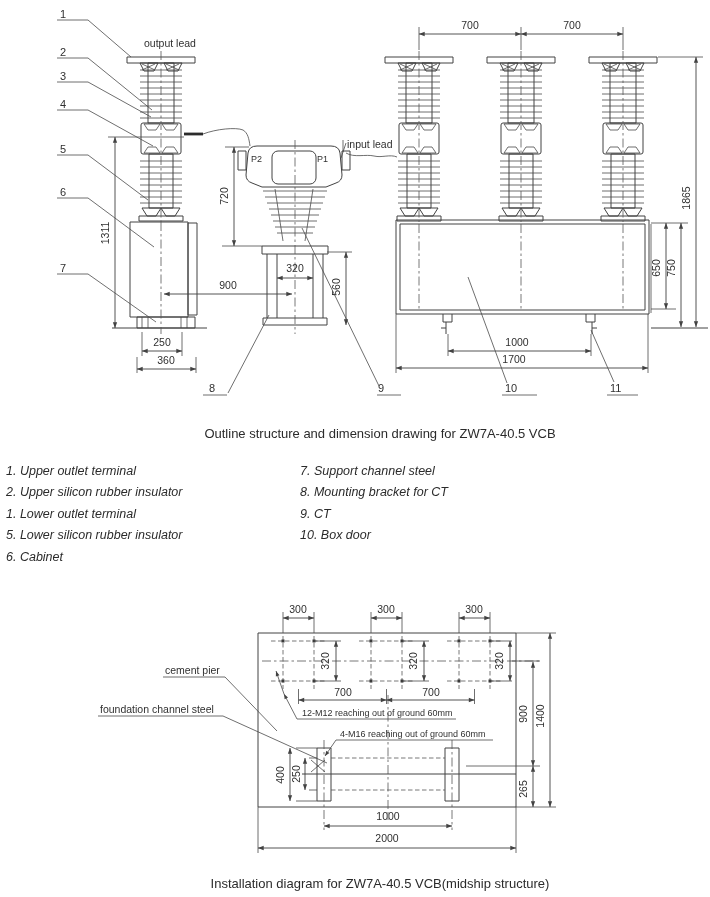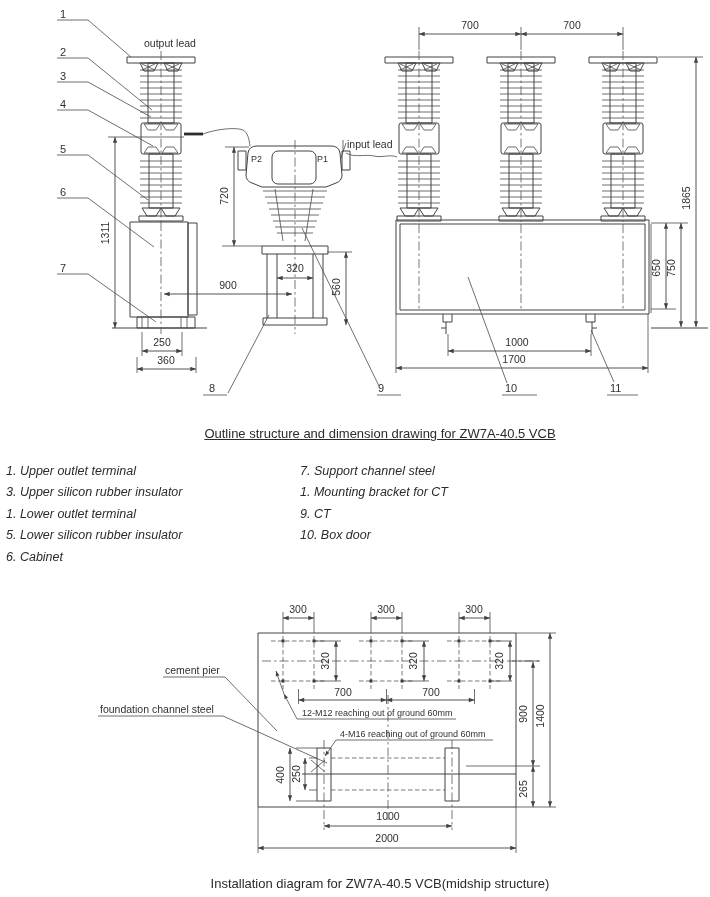--- a/index.html
+++ b/index.html
@@ -162,32 +162,32 @@
       <text class="lbl" x="610" y="392">11</text>
       <path class="thin" d="M607,395 H638 M614,382 L591,330"></path>
     </g>
 
     <text x="144" y="47">output lead</text>
     <text x="347" y="148">input lead</text>
     <text class="small" x="251" y="162">P2</text>
     <text class="small" x="317" y="162">P1</text>
   </svg>
 
-  <div class="caption" style="top:426px;text-decoration:underline;">Outline structure and dimension drawing for ZW7A-40.5 VCB</div>
+  <div class="caption" style="top:426px;">Outline structure and dimension drawing for ZW7A-40.5 VCB</div>
 
   <div class="plist" style="left:6px;top:461px;">
     <div class="li">1. Upper outlet terminal</div>
-    <div class="li">3. Upper silicon rubber insulator</div>
+    <div class="li">2. Upper silicon rubber insulator</div>
     <div class="li">1. Lower outlet terminal</div>
     <div class="li">5. Lower silicon rubber insulator</div>
     <div class="li">6. Cabinet</div>
   </div>
   <div class="plist" style="left:300px;top:461px;">
     <div class="li">7. Support channel steel</div>
-    <div class="li">1. Mounting bracket for CT</div>
+    <div class="li">8. Mounting bracket for CT</div>
     <div class="li">9. CT</div>
     <div class="li">10. Box door</div>
   </div>
 
   <svg width="710" height="270" viewBox="0 595 710 270" style="top:595px;">
     <defs>
       <marker id="arr2" viewBox="0 0 10 10" refX="9" refY="5" markerWidth="9" markerHeight="7" orient="auto-start-reverse">
         <path d="M0,1.6 L9,5 L0,8.4 Z" fill="#424242"></path>
       </marker>
     </defs>

